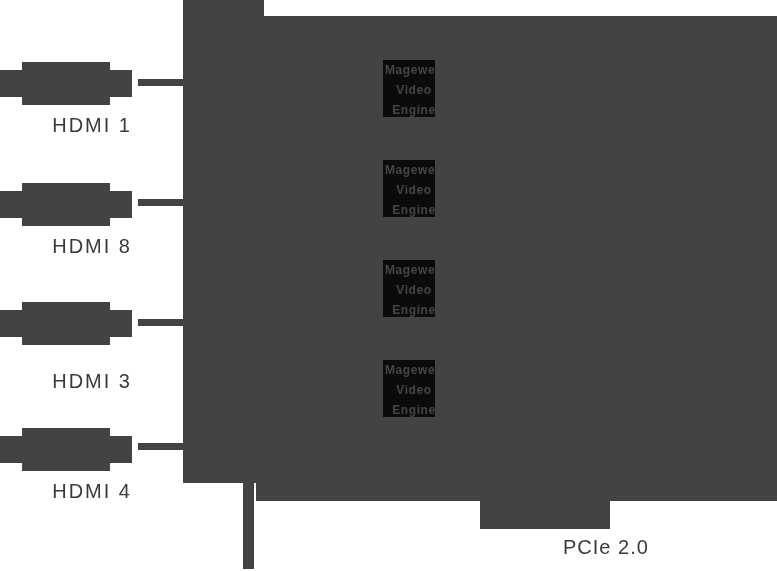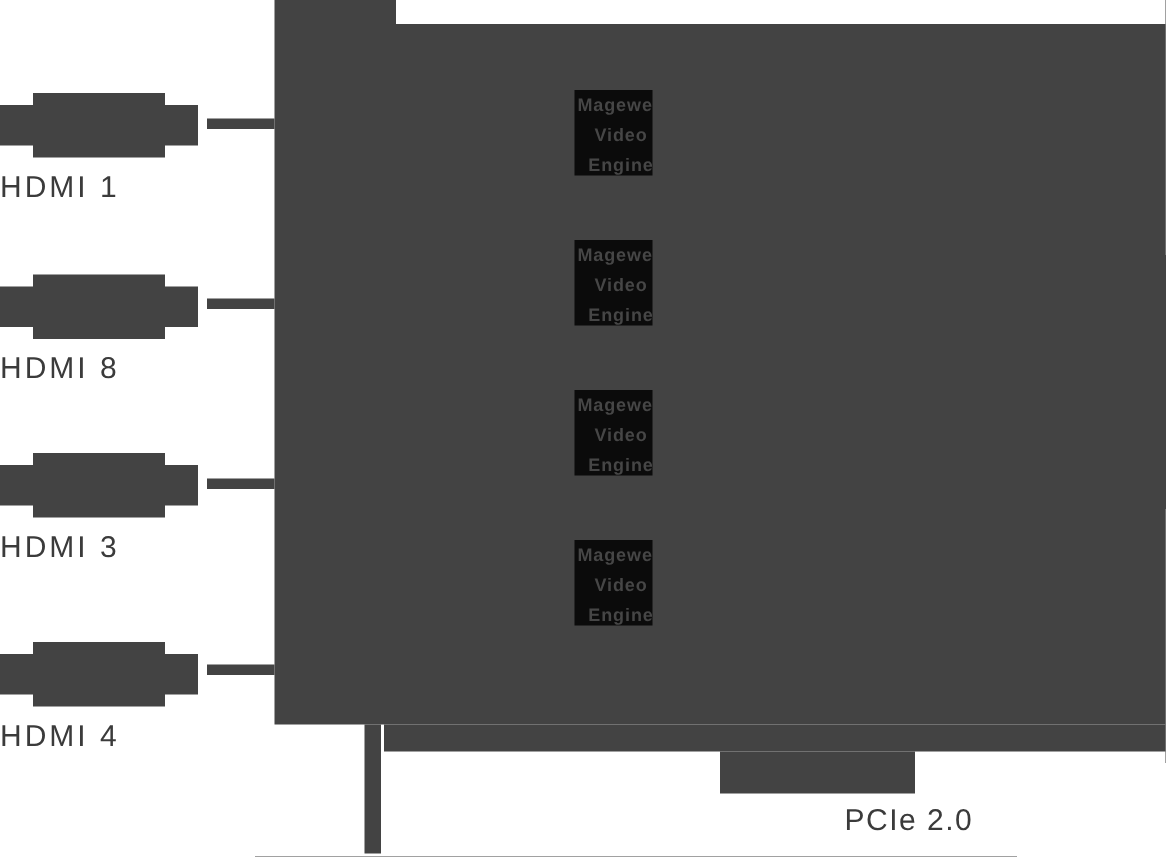--- a/index.html
+++ b/index.html
@@ -20,21 +20,21 @@
   
   .hdmi{position:absolute;left:0;width:132px;height:43px;}
   .hdmi .bar{position:absolute;left:0;top:8px;width:132px;height:27px;background:#434343;}
   .hdmi .plug{position:absolute;left:22px;top:0;width:88px;height:43px;background:#434343;}
 
   
   .link{position:absolute;left:138px;width:45px;height:7px;background:#434343;}
 
   
   .hdmi-label{
-    position:absolute;left:0;width:132px;text-align:left;
+    position:absolute;left:0;width:132px;text-align:right;
     font-size:20px;letter-spacing:2px;color:#3b3b3b;white-space:nowrap;
   }
 
   
   .engine{
     position:absolute;left:383px;width:52px;height:57px;
     background:#0b0b0b;overflow:hidden;
   }
   .engine .engine-text{
     width:62px;text-align:center;font-size:12px;font-weight:bold;
@@ -71,21 +71,21 @@
     <div class="plug"></div>
   </div>
   <div class="link" style="top:199px"></div>
   <div class="hdmi-label" style="top:235px">HDMI 8</div>
 
   <div class="hdmi" style="top:302px">
     <div class="bar"></div>
     <div class="plug"></div>
   </div>
   <div class="link" style="top:319px"></div>
-  <div class="hdmi-label" style="top:354px">HDMI 3</div>
+  <div class="hdmi-label" style="top:370px">HDMI 3</div>
 
   <div class="hdmi" style="top:428px">
     <div class="bar"></div>
     <div class="plug"></div>
   </div>
   <div class="link" style="top:443px"></div>
   <div class="hdmi-label" style="top:480px">HDMI 4</div>
 
   <div class="engine" style="top:60px">
     <div class="engine-text">

